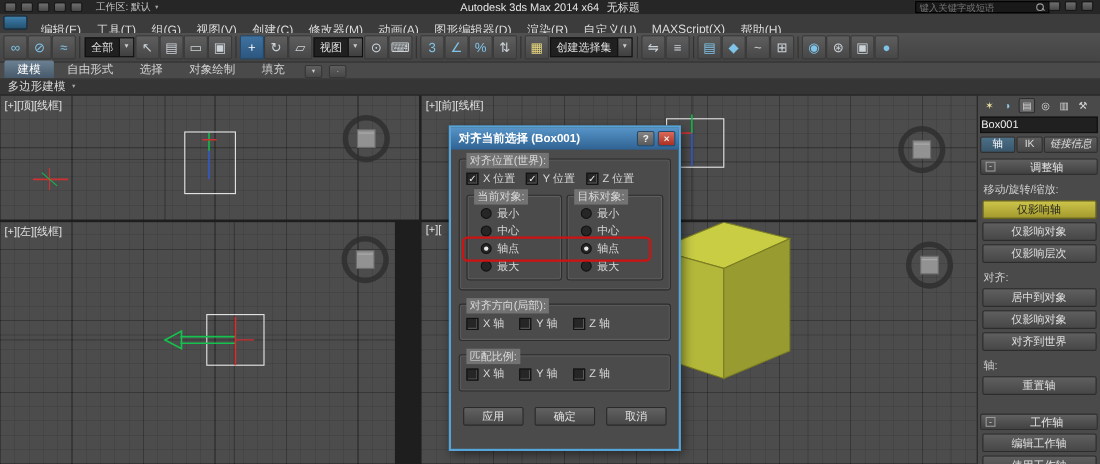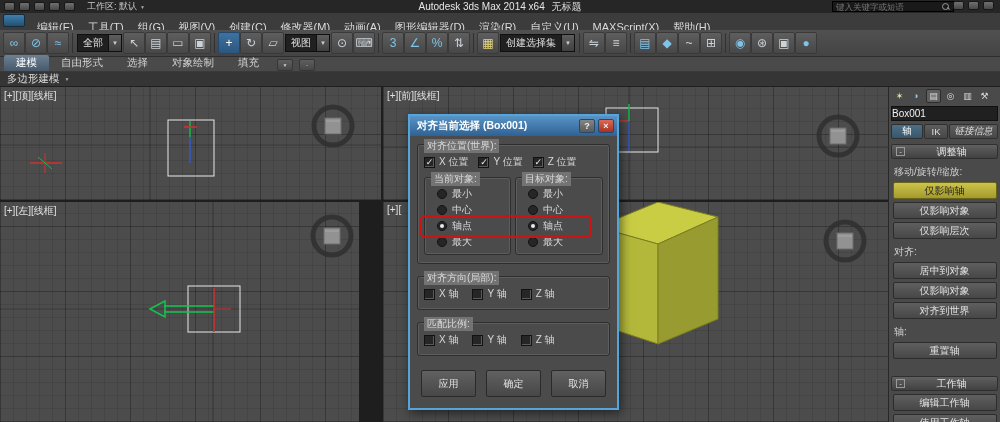--- a/index.html
+++ b/index.html
@@ -72,21 +72,21 @@
   .cb{display:flex;align-items:center;gap:4px;white-space:nowrap;}
   .cb .box{width:11px;height:11px;background:#262626;border:1px solid #121212;box-shadow:inset -1px -1px 0 #5a5a5a;display:flex;align-items:center;justify-content:center;font-size:9px;line-height:1;color:#efefef;flex:0 0 auto;}
   .sub-wrap{display:flex;gap:4px;margin-top:8px;}
   .subgrp{position:relative;width:87px;height:78px;border:1px solid #2e2e2e;border-radius:3px;box-shadow:inset 0 0 0 1px #5d5d5d;padding:8px 4px 16px;}
   .rd{display:flex;align-items:center;gap:5px;height:16px;margin-left:8px;white-space:nowrap;}
   .rd .dot{width:10px;height:10px;border-radius:50%;background:#262626;border:1px solid #121212;position:relative;flex:0 0 auto;}
   .rd.sel .dot::after{content:"";position:absolute;inset:2px;border-radius:50%;background:#eaeaea;}
   .grp2{margin-top:12px;}
   .red-annot{position:absolute;left:10px;top:79px;width:172px;height:23px;border:2px solid #cf1212;border-radius:5px;z-index:6;}
   .dlg-buttons{display:flex;justify-content:space-between;margin-top:14px;padding:0 4px;}
-  .dlg-push{width:55px;height:27px;background:linear-gradient(#616161,#474747);border:1px solid #2a2a2a;border-radius:2px;display:flex;align-items:center;justify-content:center;font-size:10px;color:#e2e2e2;}
+  .dlg-push{width:55px;height:17px;background:linear-gradient(#616161,#474747);border:1px solid #2a2a2a;border-radius:2px;display:flex;align-items:center;justify-content:center;font-size:10px;color:#e2e2e2;}
 
   
   .right-panel{position:absolute;left:888px;top:87px;width:112px;height:335px;background:#4a4a4a;border-left:1px solid #282828;font-size:10px;overflow:hidden;}
   .cmd-tabs{display:flex;gap:2px;padding:2px 3px;}
   .cmd-icon{width:15px;height:14px;display:flex;align-items:center;justify-content:center;font-size:9px;color:#d8d8d8;border-radius:2px;}
   .cmd-icon.active{background:#5f5f5f;border:1px solid #2d2d2d;}
   .cmd-icon.c1{color:#e8e2a0;} .cmd-icon.c2{color:#8fc6e8;}
   .obj-name{height:15px;margin:1px 2px;background:#202020;border:1px solid #101010;display:flex;align-items:center;padding:0 0;color:#f0f0f0;}
   .h-tabs{display:flex;gap:1px;padding:2px;}
   .h-tab{height:15px;display:flex;align-items:center;justify-content:center;background:linear-gradient(#5d5d5d,#474747);border:1px solid #303030;border-radius:2px;overflow:hidden;white-space:nowrap;font-size:9.5px;color:#ddd;}

